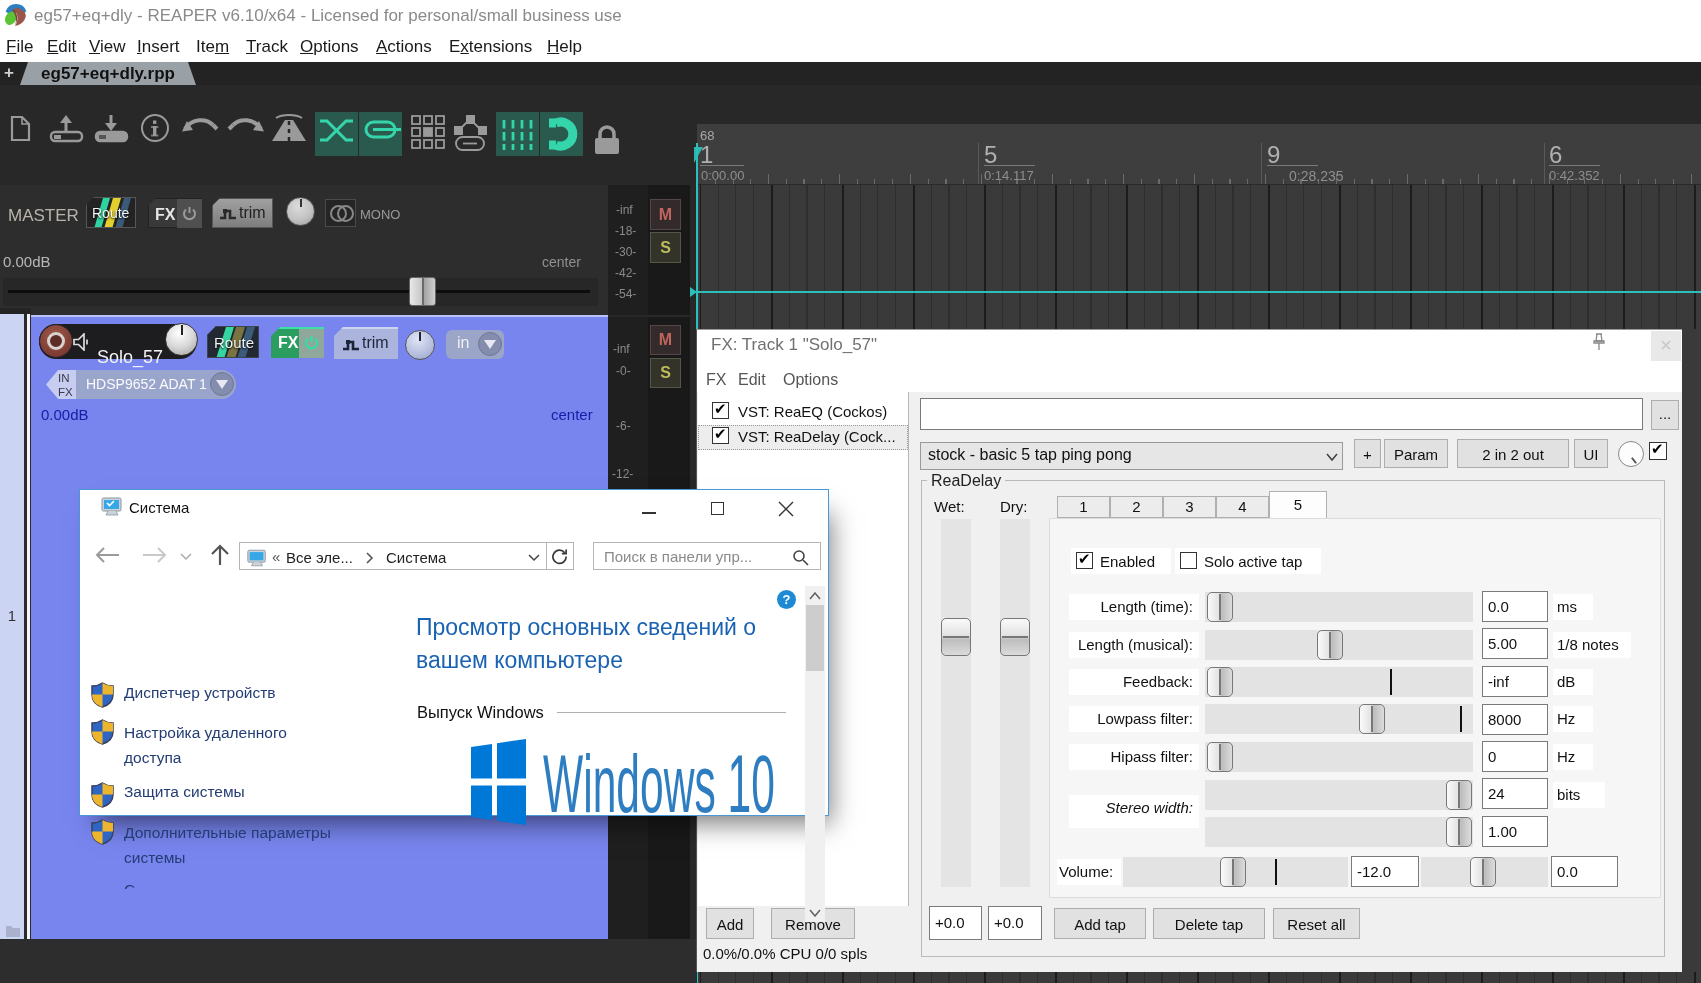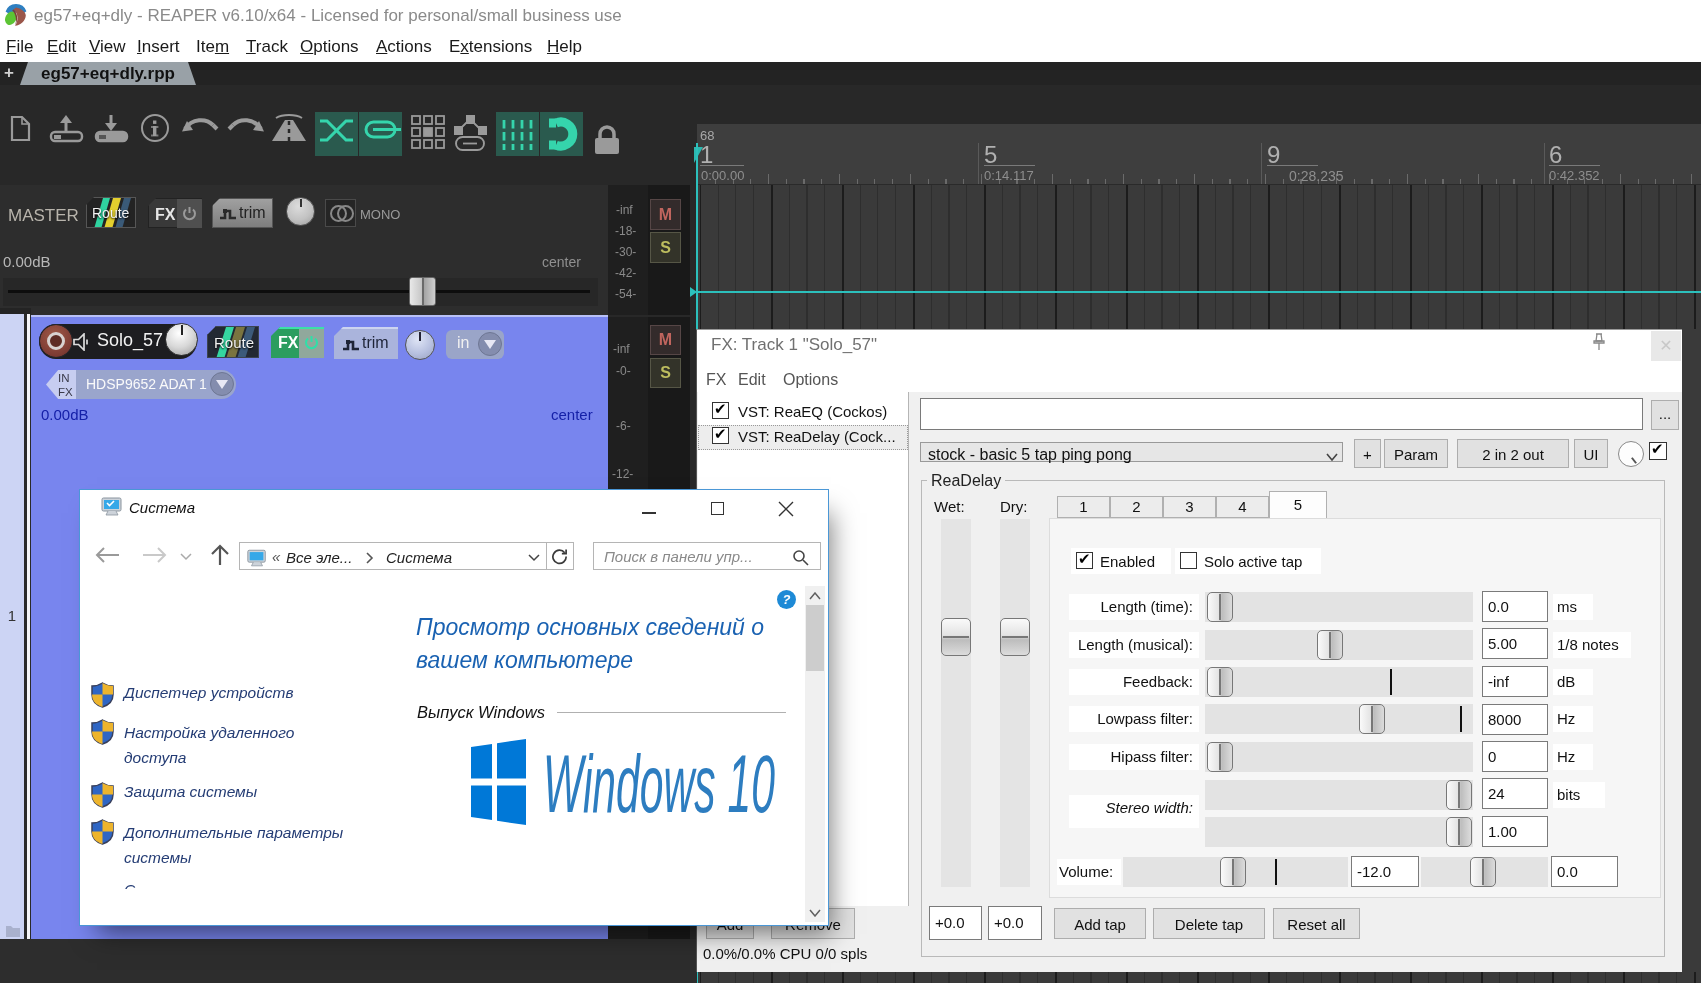--- a/index.html
+++ b/index.html
@@ -237,21 +237,21 @@
   <div class="abs" style="left:134px;top:6px;width:33px;height:33px;border-radius:50%;background:radial-gradient(circle at 42% 30%,#ffffff,#d8d8d8 50%,#9a9a9a);border:1px solid #333;box-sizing:border-box;"></div>
   <div class="abs" style="left:150px;top:8px;width:2px;height:10px;background:#222;"></div>
 
   <div class="abs" style="left:9px;top:8px;width:32px;height:32px;border-radius:50%;background:radial-gradient(circle at 45% 35%,#a05a48,#7d3b33 70%,#5e2a24);outline:1px solid #26262a;"></div>
   <div class="abs" style="left:16px;top:15px;width:18px;height:18px;border-radius:50%;border:3.5px solid #d8d2d0;box-sizing:border-box;background:#5e2c24;"></div>
 
   <svg class="abs" style="left:42px;top:16px" width="20" height="18" viewBox="0 0 20 18">
     <path d="M1 6.5 h4.5 l5.5 -5.5 v16 l-5.5 -5.5 h-4.5 z" fill="none" stroke="#dcdcdc" stroke-width="1.7"></path>
     <path d="M14 6.5 v5" stroke="#dcdcdc" stroke-width="1.7"></path>
   </svg>
-  <div class="abs" style="left:66px;top:13px;font-size:18px;color:#f2f2f2;">Solo_57</div>
+  <div class="abs" style="left:66px;top:30px;font-size:18px;color:#f2f2f2;">Solo_57</div>
 
   <div class="abs" style="left:176px;top:9px;width:52px;height:32px;background:#232933;border:1px solid #3c4450;box-sizing:border-box;clip-path:polygon(9px 0,100% 0,100% 100%,0 100%,0 9px);overflow:hidden;">
     <svg class="abs" style="left:0;top:0" width="52" height="32" viewBox="0 0 52 32">
       <path d="M8 32 L18 0 L26 0 L16 32 Z" fill="#35d5a0"></path>
       <path d="M18 32 L28 0 L37 0 L27 32 Z" fill="#7a7440"></path>
       <path d="M29 32 L39 0 L47 0 L37 32 Z" fill="#3c5a7a"></path>
     </svg>
     <div class="abs" style="left:6px;top:7px;font-size:15px;color:#f2f2f2;text-shadow:0 1px 2px #000;">Route</div>
   </div>
 
@@ -335,21 +335,21 @@
   <div class="abs" style="left:1px;top:62px;width:211px;height:514px;background:#fff;border-right:1px solid #b5b5b5;box-sizing:border-box;"></div>
   <div class="abs" style="left:1px;top:95px;width:210px;height:25px;background:#ededed;outline:1px dotted #999;outline-offset:-1px;"></div>
   <div class="abs cb" style="left:15px;top:72px;"></div>
   <div class="abs" style="left:41px;top:73px;font-size:15px;color:#111;">VST: ReaEQ (Cockos)</div>
   <div class="abs cb" style="left:15px;top:97px;"></div>
   <div class="abs" style="left:41px;top:98px;font-size:15px;color:#111;">VST: ReaDelay (Cock...</div>
 
   <div class="abs" style="left:223px;top:68px;width:723px;height:32px;background:#fff;border:1px solid #7a7a7a;box-sizing:border-box;"></div>
   <div class="abs btn" style="left:954px;top:70px;width:28px;height:30px;line-height:26px;">...</div>
 
-  <div class="abs" style="left:223px;top:112px;width:423px;height:20px;background:#e6e6e6;border:1px solid #999;box-sizing:border-box;">
+  <div class="abs" style="left:223px;top:112px;width:423px;height:28px;background:#e6e6e6;border:1px solid #999;box-sizing:border-box;">
     <div class="abs" style="left:7px;top:3px;font-size:16px;color:#111;">stock - basic 5 tap ping pong</div>
     <svg class="abs" style="left:405px;top:10px" width="12" height="8" viewBox="0 0 12 8">
         <path d="M1 1 L6 7 L11 1" stroke="#444" stroke-width="1.6" fill="none"></path>
       </svg>
   </div>
   <div class="abs btn" style="left:657px;top:109px;width:27px;height:29px;line-height:29px;">+</div>
   <div class="abs btn" style="left:687px;top:109px;width:64px;height:29px;line-height:29px;">Param</div>
   <div class="abs btn" style="left:760px;top:109px;width:112px;height:29px;line-height:29px;">2 in 2 out</div>
   <div class="abs btn" style="left:877px;top:109px;width:34px;height:29px;line-height:29px;">UI</div>
   <div class="abs" style="left:921px;top:111px;width:26px;height:26px;border-radius:50%;background:#fdfdfd;border:1px solid #888;box-sizing:border-box;"></div>
@@ -431,21 +431,21 @@
   <div class="abs btn" style="left:357px;top:578px;width:92px;height:31px;line-height:31px;">Add tap</div>
   <div class="abs btn" style="left:456px;top:578px;width:112px;height:31px;line-height:31px;">Delete tap</div>
   <div class="abs btn" style="left:576px;top:578px;width:87px;height:31px;line-height:31px;">Reset all</div>
 
   <div class="abs btn" style="left:9px;top:578px;width:48px;height:31px;line-height:31px;">Add</div>
   <div class="abs btn" style="left:74px;top:578px;width:84px;height:31px;line-height:31px;">Remove</div>
   <div class="abs" style="left:6px;top:615px;font-size:15px;color:#111;">0.0%/0.0% CPU 0/0 spls</div>
 </div>
 <div class="abs" style="left:1682px;top:329px;width:19px;height:643px;background:#3a3a3a;"></div>
 
-<div class="abs" id="syswin" style="left:79px;top:489px;width:750px;height:437px;background:#ffffff;border:1px solid #4a97d6;box-sizing:border-box;box-shadow:10px 16px 24px -8px rgba(0,0,0,0.5);font-style:italic;">
+<div class="abs" id="syswin" style="left:79px;top:489px;width:750px;height:327px;background:#ffffff;border:1px solid #4a97d6;box-sizing:border-box;box-shadow:10px 16px 24px -8px rgba(0,0,0,0.5);">
   <svg class="abs" style="left:20px;top:7px" width="24" height="20" viewBox="0 0 24 20">
     <rect x="2" y="1" width="19" height="13" rx="1.5" fill="#cdd3da" stroke="#8a949e" stroke-width="1"></rect>
     <rect x="4" y="3" width="15" height="9" fill="#36a8e8"></rect>
     <path d="M7 6 l2.5 2.5 L14 4" stroke="#fff" stroke-width="1.6" fill="none"></path>
     <path d="M8 14 l-2 4 h12 l-2 -4" fill="#cdd3da" stroke="#8a949e" stroke-width="0.8"></path>
   </svg>
   <div class="abs" style="left:49px;top:9px;font-size:15px;color:#111;">Система</div>
   <div class="abs" style="left:562px;top:22px;width:14px;height:1.5px;background:#333;"></div>
   <div class="abs" style="left:631px;top:12px;width:13px;height:13px;border:1.5px solid #333;box-sizing:border-box;"></div>
   <svg class="abs" style="left:698px;top:11px" width="16" height="16" viewBox="0 0 16 16">

